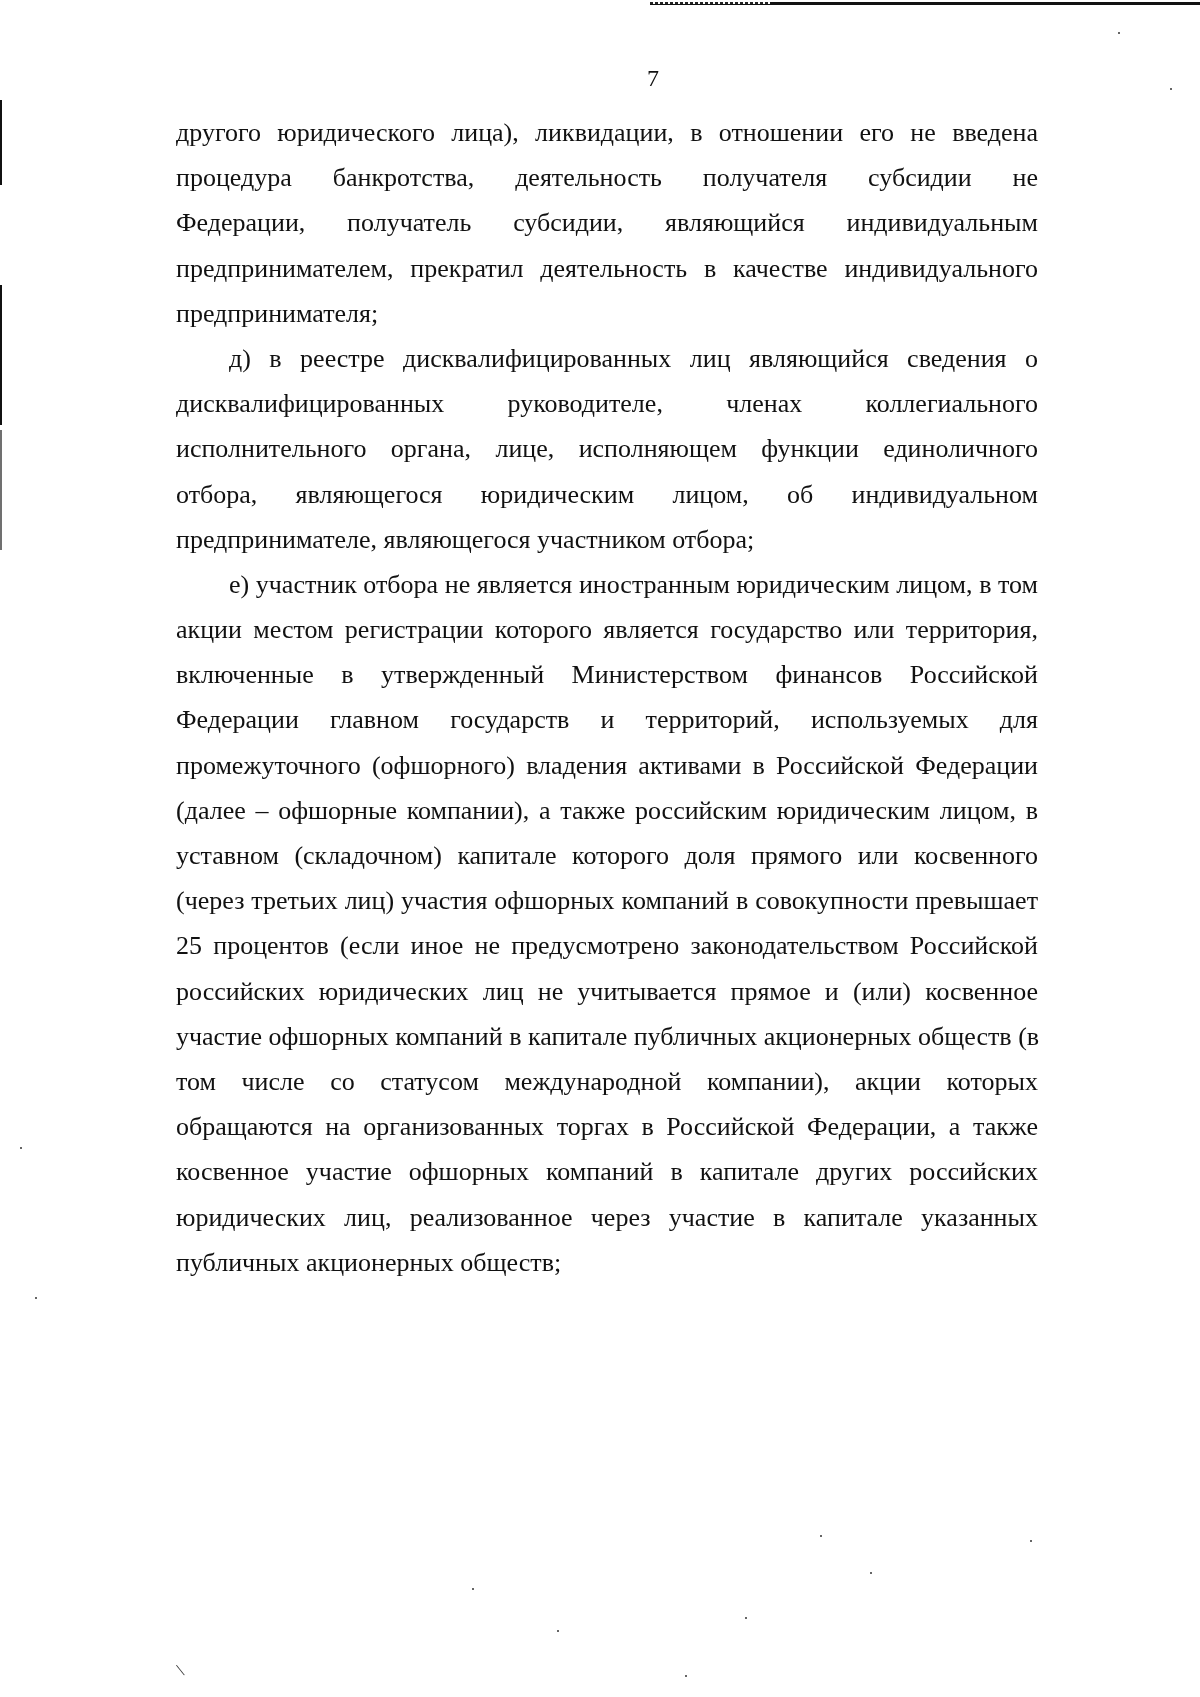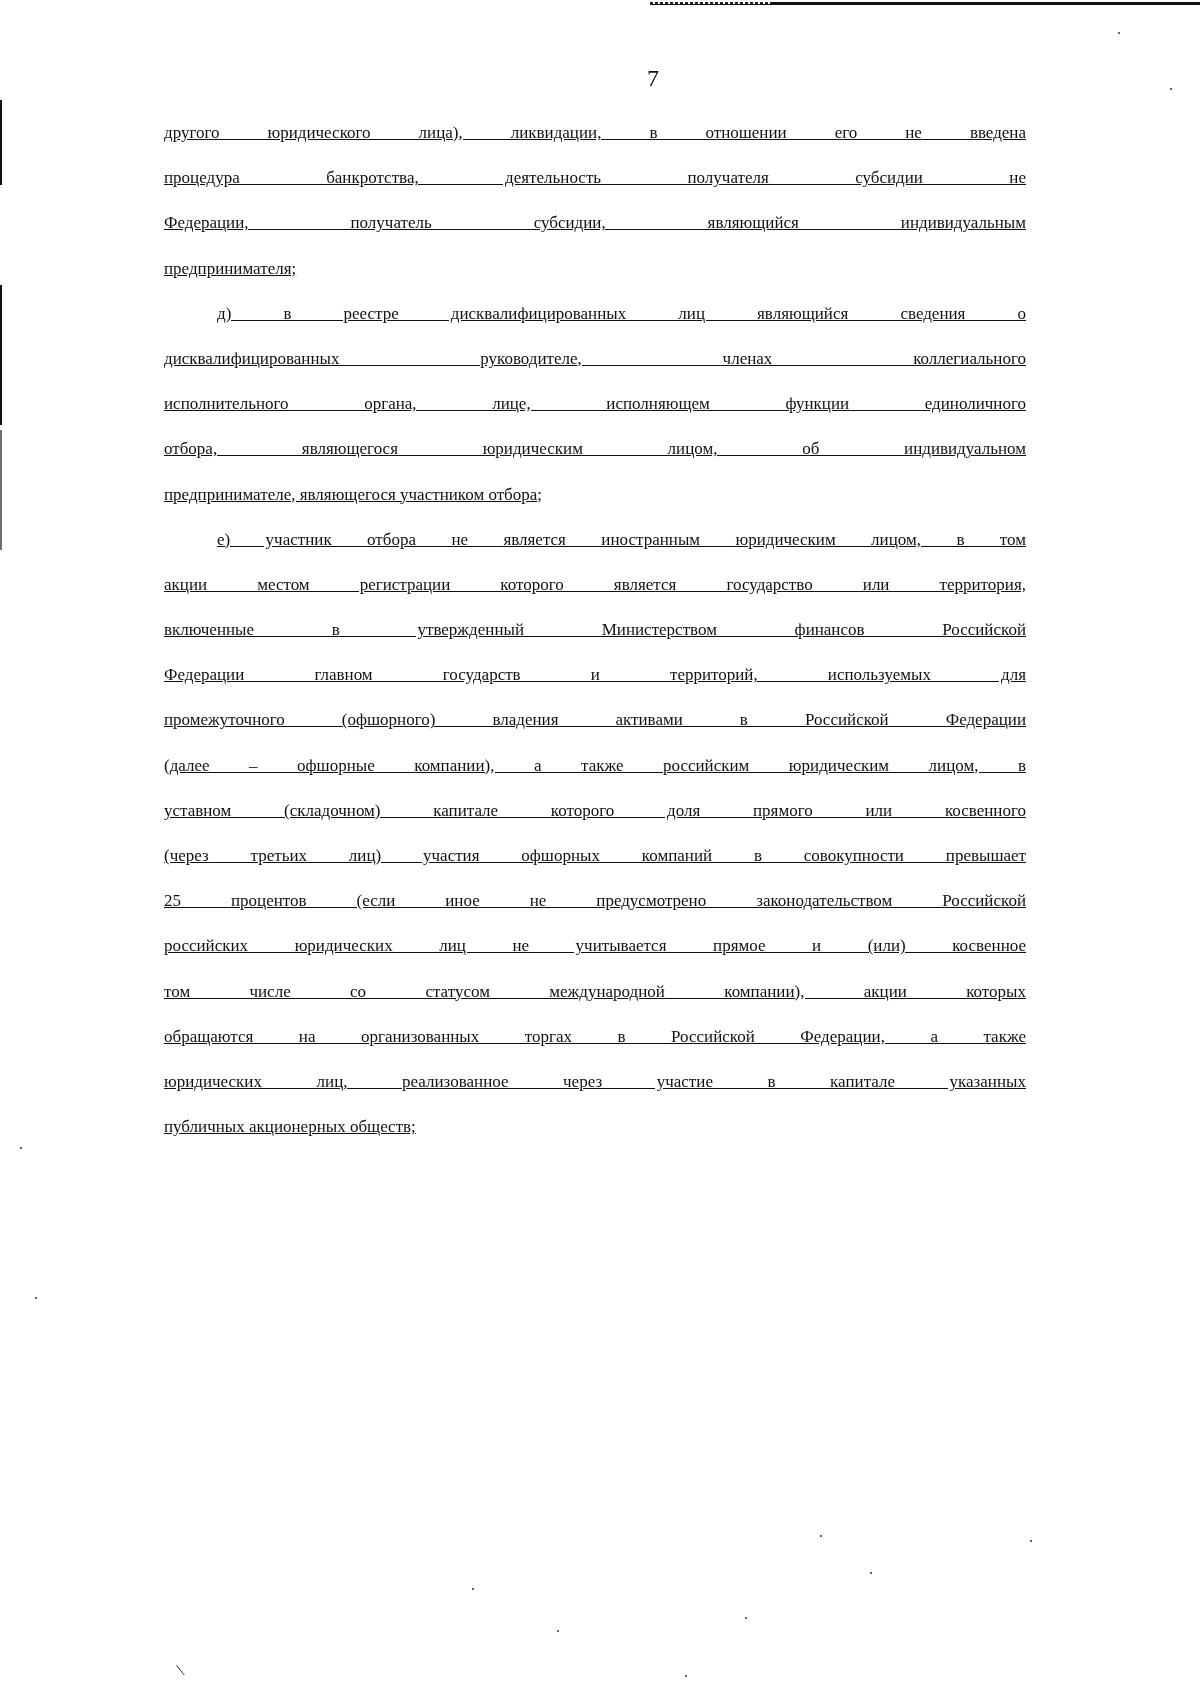--- a/index.html
+++ b/index.html
@@ -46,27 +46,26 @@
       padding-left: 0;
       font-size: 24px;
       line-height: 28px;
     }
     .page-number span {
       position: relative;
       left: 53px;
     }
     .body-text {
       position: absolute;
-      left: 164px;
+      left: 176px;
       top: 110px;
       width: 862px;
-      font-size: 17px;
+      font-size: 26px;
       line-height: 45.2px;
       text-align: justify;
-      text-decoration: underline;
     }
     .para {
       margin: 0;
       text-indent: 0;
     }
     .line {
       display: block;
       text-align: justify;
       text-align-last: justify;
       white-space: nowrap;
@@ -107,20 +106,21 @@
 <div class="page-number">
   <span>7</span>
 </div>
 
 <div class="body-text">
 
   <div class="para">
     <span class="line">другого юридического лица), ликвидации, в отношении его не введена</span>
     <span class="line">процедура банкротства, деятельность получателя субсидии не</span>
     <span class="line">Федерации, получатель субсидии, являющийся индивидуальным</span>
+    <span class="line">предпринимателем, прекратил деятельность в качестве индивидуального</span>
     <span class="line last">предпринимателя;</span>
   </div>
 
   <div class="para">
     <span class="line first">д) в реестре дисквалифицированных лиц являющийся сведения о</span>
     <span class="line">дисквалифицированных руководителе, членах коллегиального</span>
     <span class="line">исполнительного органа, лице, исполняющем функции единоличного</span>
     <span class="line">отбора, являющегося юридическим лицом, об индивидуальном</span>
     <span class="line last">предпринимателе, являющегося участником отбора;</span>
   </div>
@@ -129,22 +129,24 @@
     <span class="line first">е) участник отбора не является иностранным юридическим лицом, в том</span>
     <span class="line">акции местом регистрации которого является государство или территория,</span>
     <span class="line">включенные в утвержденный Министерством финансов Российской</span>
     <span class="line">Федерации главном государств и территорий, используемых для</span>
     <span class="line">промежуточного (офшорного) владения активами в Российской Федерации</span>
     <span class="line">(далее – офшорные компании), а также российским юридическим лицом, в</span>
     <span class="line">уставном (складочном) капитале которого доля прямого или косвенного</span>
     <span class="line">(через третьих лиц) участия офшорных компаний в совокупности превышает</span>
     <span class="line">25 процентов (если иное не предусмотрено законодательством Российской</span>
     <span class="line">российских юридических лиц не учитывается прямое и (или) косвенное</span>
+    <span class="line">участие офшорных компаний в капитале публичных акционерных обществ (в</span>
     <span class="line">том числе со статусом международной компании), акции которых</span>
     <span class="line">обращаются на организованных торгах в Российской Федерации, а также</span>
+    <span class="line">косвенное участие офшорных компаний в капитале других российских</span>
     <span class="line">юридических лиц, реализованное через участие в капитале указанных</span>
     <span class="line last">публичных акционерных обществ;</span>
   </div>
 
 </div>
 
 <div class="speck" style="left:1118px;top:32px;"></div>
 <div class="speck" style="left:1170px;top:88px;"></div>
 <div class="speck" style="left:820px;top:1535px;"></div>
 <div class="speck" style="left:1030px;top:1540px;"></div>

